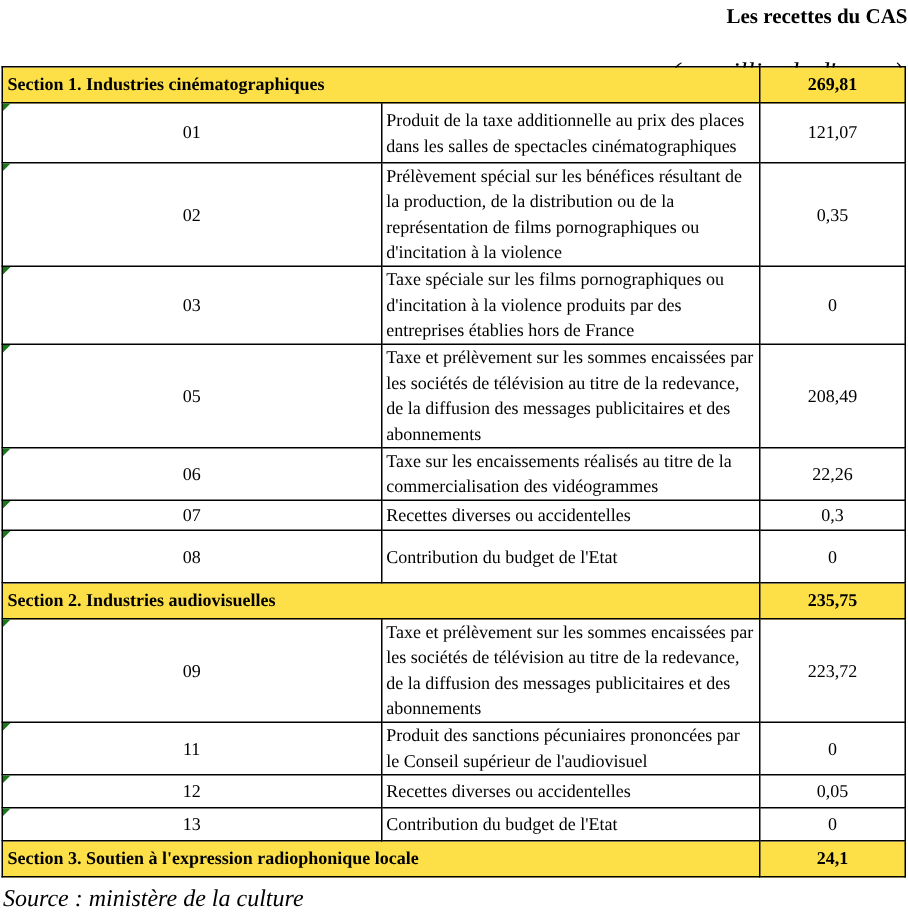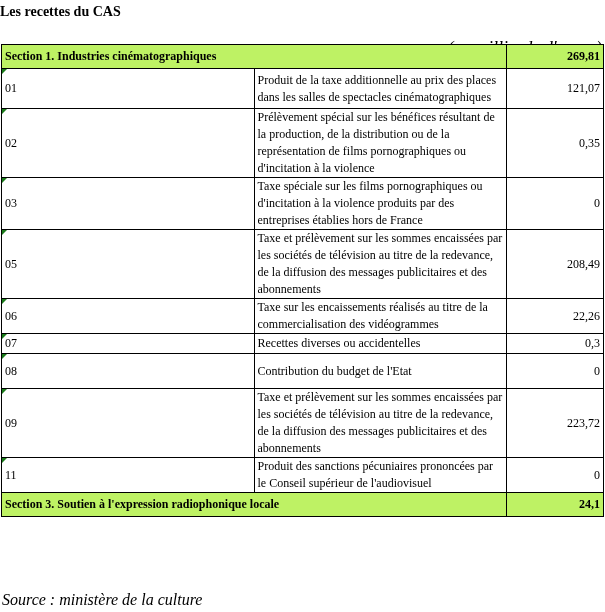--- a/index.html
+++ b/index.html
@@ -1,28 +1,28 @@
 <!DOCTYPE html>
 <html><head>
 <meta charset="utf-8">
 <style>
   html, body { margin: 0; padding: 0; background: #ffffff; }
   body { width: 605px; height: 612px; position: relative; overflow: hidden;
          font-family: "Liberation Serif", "DejaVu Serif", serif; color: #000; }
-  .title { position: absolute; top: 4px; left: 0; width: 605px; text-align: left;
+  .title { position: absolute; top: 4px; left: 0; width: 605px; text-align: right;
            font-weight: bold; font-size: 14px; }
   .unit { position: absolute; top: 38px; right: 3px; font-style: italic; font-size: 18px; }
   table { position: absolute; top: 44px; left: 1px; border-collapse: collapse;
           width: 603px; font-size: 12px; table-layout: fixed; }
   td { border: 1px solid #000; padding: 0 3px; vertical-align: middle; line-height: 17px; }
-  td.code { width: 25px; text-align: left; position: relative; }
+  td.code { width: 25px; text-align: center; position: relative; }
   td.code::before { content: ""; position: absolute; top: 0; left: 0;
                     border-top: 5px solid #1a7a1a; border-right: 5px solid transparent; }
-  td.val { width: 90px; text-align: right; }
-  tr.section td { background: #bef264; font-weight: bold; font-size: 12px; height: 23px; }
+  td.val { width: 90px; text-align: center; }
+  tr.section td { background: #fde047; font-weight: bold; font-size: 12px; height: 23px; }
   tr.section td.label { border-right: 1px solid #000; }
   .source { position: absolute; top: 591px; left: 2px; font-style: italic; font-size: 16px; }
 </style>
 </head>
 <body>
 
 <div class="title">Les recettes du CAS</div>
 <div class="unit">(en milliards d'euros)</div>
 
 <table>
@@ -59,28 +59,42 @@
       <tr style="height: 20px;">
         <td class="code">07</td>
         <td class="desc">Recettes diverses ou accidentelles</td>
         <td class="val">0,3</td>
       </tr>
       <tr style="height: 35px;">
         <td class="code">08</td>
         <td class="desc">Contribution du budget de l'Etat</td>
         <td class="val">0</td>
       </tr>
+      <tr class="section">
+        <td class="label" colspan="2">Section 2. Industries audiovisuelles</td>
+        <td class="val">235,75</td>
+      </tr>
       <tr style="height: 41px;">
         <td class="code">09</td>
         <td class="desc">Taxe et prélèvement sur les sommes encaissées par les sociétés de télévision au titre de la redevance, de la diffusion des messages publicitaires et des abonnements</td>
         <td class="val">223,72</td>
       </tr>
       <tr style="height: 29px;">
         <td class="code">11</td>
         <td class="desc">Produit des sanctions pécuniaires prononcées par le Conseil supérieur de l'audiovisuel</td>
+        <td class="val">0</td>
+      </tr>
+      <tr style="height: 22px;">
+        <td class="code">12</td>
+        <td class="desc">Recettes diverses ou accidentelles</td>
+        <td class="val">0,05</td>
+      </tr>
+      <tr style="height: 22px;">
+        <td class="code">13</td>
+        <td class="desc">Contribution du budget de l'Etat</td>
         <td class="val">0</td>
       </tr>
       <tr class="section">
         <td class="label" colspan="2">Section 3. Soutien à l'expression radiophonique locale</td>
         <td class="val">24,1</td>
       </tr>
     </tbody>
 </table>
 
 <div class="source">Source : ministère de la culture</div>

